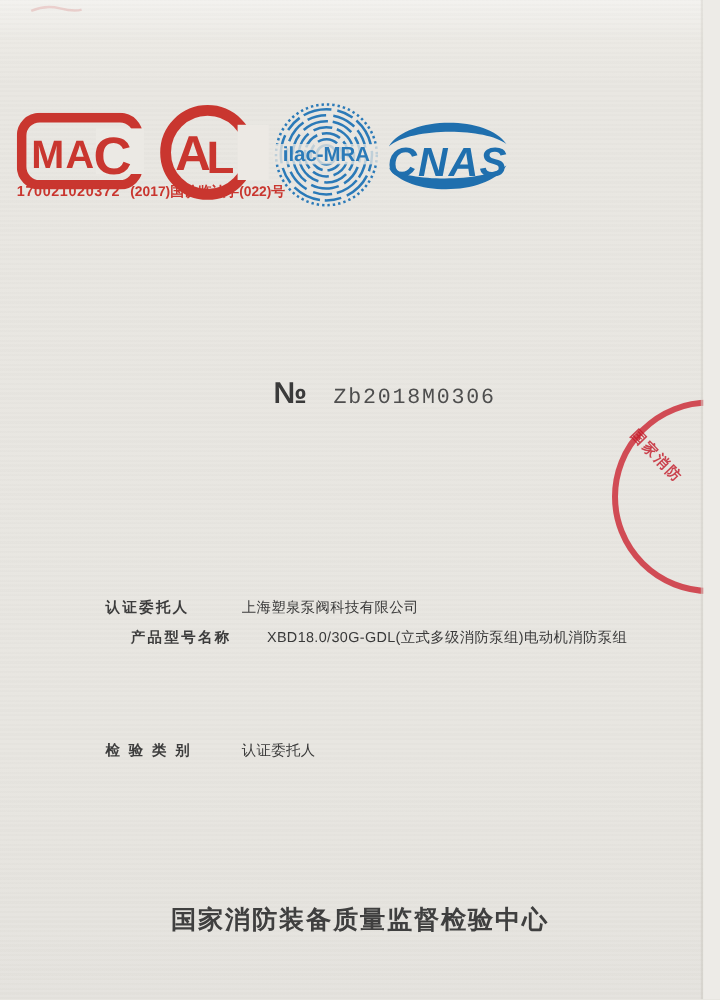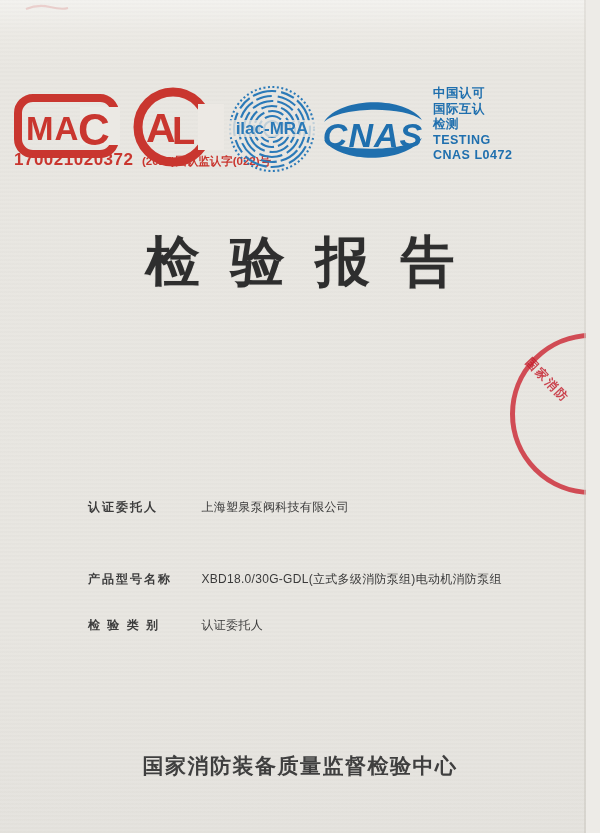--- a/index.html
+++ b/index.html
@@ -16,21 +16,21 @@
   }
   .edge-strip{position:absolute;top:0;bottom:0;right:0;width:14px;background:#edebe7;}
   .paper-edge{position:absolute;top:0;bottom:0;right:14px;width:2px;
     background:linear-gradient(180deg,#d8d5cf,#ccc9c2);opacity:.55;}
   .scuff{position:absolute;left:24px;top:3px;width:46px;height:10px;opacity:.3;}
 
   
   .logo-row{position:absolute;left:0;top:0;width:600px;height:200px;}
   .cma{position:absolute;left:14px;top:94px;}
   .cma-reg{position:absolute;left:14px;top:150px;color:#c9362f;white-space:nowrap;}
-  .cma-reg .num{font-size:17px;font-weight:bold;letter-spacing:.5px;}
+  .cma-reg .num{font-size:12px;font-weight:bold;letter-spacing:.5px;}
   .cma-reg .txt{font-size:11.5px;font-weight:bold;margin-left:4px;}
   .cal{position:absolute;left:126px;top:84px;}
   .ilac{position:absolute;left:227px;top:84px;}
   .cnas{position:absolute;left:320px;top:94px;}
   .cnas-info{position:absolute;left:433px;top:86px;color:#1f6fae;
     font-size:12.5px;font-weight:bold;line-height:15.5px;letter-spacing:.5px;white-space:nowrap;}
 
   
   .title{
     position:absolute;top:226px;left:0;width:100%;text-align:center;
@@ -46,21 +46,21 @@
   .stamp{position:absolute;top:333px;right:-72px;width:152px;height:152px;
     border:5px solid rgba(203,32,45,.78);border-radius:50%;filter:blur(.4px);}
   .stamp-text{position:absolute;left:4px;top:34px;transform:rotate(46deg);
     color:rgba(195,25,40,.8);font-size:12px;font-weight:bold;letter-spacing:2px;white-space:nowrap;}
 
   
   .fields{position:absolute;left:0;top:0;width:600px;}
   .field-row{position:absolute;left:88px;white-space:nowrap;color:#3c3c3c;}
   .field-row .lbl{display:inline-block;font-size:12px;font-weight:600;letter-spacing:2px;color:#3c3c3c;}
   .field-row .val{font-size:12px;font-weight:500;color:#3a3a3a;letter-spacing:.3px;}
-  .row-0{top:497px;} .row-1{top:569px;} .row-2{top:589px;}
+  .row-0{top:497px;} .row-1{top:522px;margin-left:21px;} .row-2{top:589px;}
   .row-0 .lbl{width:109px;} .row-1 .lbl{width:109px;} .row-2 .lbl{width:109px;margin-top:28px;}
 
   
   .footer{position:absolute;top:752px;left:0;width:100%;text-align:center;
     font-size:21px;font-weight:600;color:#3f3f3f;letter-spacing:1.5px;}
 
   svg text{font-family:"Liberation Sans",sans-serif;}
 </style>
 </head>
 <body>
@@ -106,31 +106,26 @@
       <rect x="0" y="36" width="90" height="17" fill="#e9e7e2" opacity="0.78"></rect>
       <text x="45" y="50" text-anchor="middle" font-size="17" font-weight="bold" fill="#2b7ab8">ilac-MRA</text>
     </svg>
 
     <svg class="cnas" width="106" height="72" viewBox="0 0 106 72">
       <path d="M4 28 C 20 2, 86 2, 102 26 C 84 12, 22 12, 4 28 Z" fill="#1f6fae"></path>
       <path d="M4 46 C 20 70, 86 70, 102 44 C 84 58, 22 58, 4 46 Z" fill="#1f6fae"></path>
       <text x="53" y="53" text-anchor="middle" font-size="34" font-weight="bold" font-style="italic" fill="#1f6fae" letter-spacing="1">CNAS</text>
     </svg>
 
-    <div class="cnas-info">
-      <div>中国认可</div>
-      <div>国际互认</div>
-      <div>检测</div>
-      <div>TESTING</div>
-      <div>CNAS L0472</div>
-    </div>
   </div>
 
-  <div class="title">检 验 报 告</div>
 
+  <div class="no-line">
+    <span class="no-sym">№</span><span class="no-val">Zb2018M0306</span>
+  </div>
 
   <div class="stamp">
     <span class="stamp-text">国家消防</span>
   </div>
 
   <div class="fields">
     <div class="field-row row-0">
       <span class="lbl">认证委托人</span>
       <span class="val">上海塑泉泵阀科技有限公司</span>
     </div>

